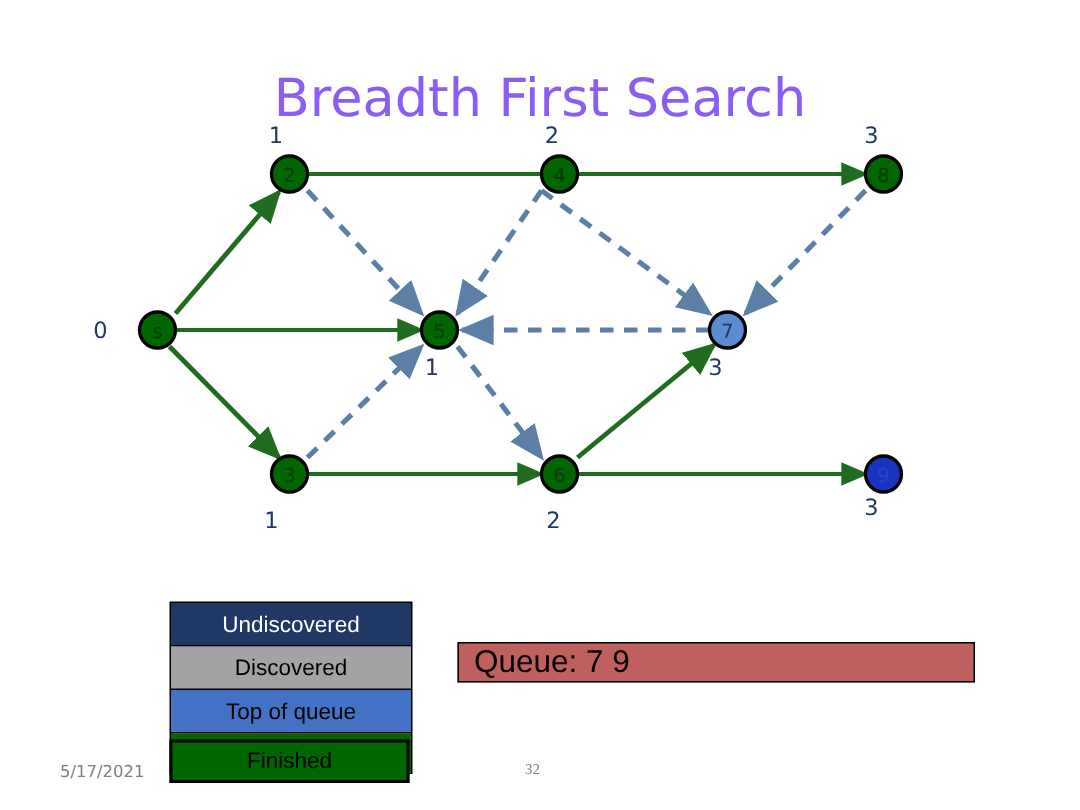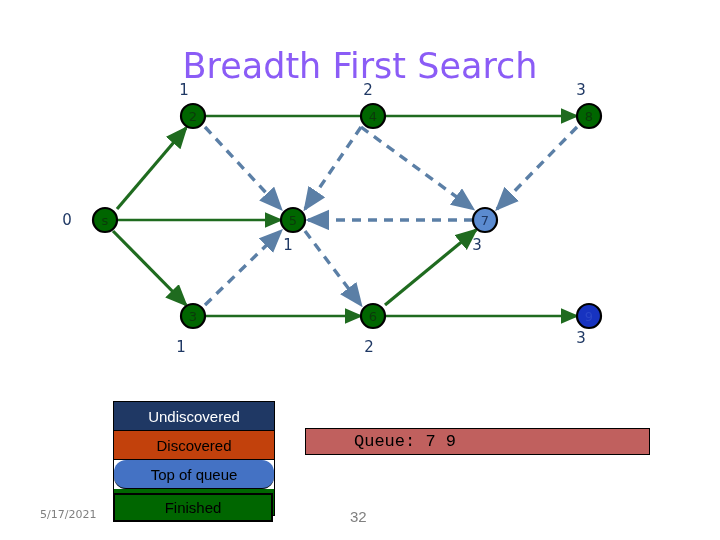--- a/index.html
+++ b/index.html
@@ -30,38 +30,38 @@
     font-size:15px;font-family:"Liberation Sans", sans-serif;
     border-bottom:1px solid #000;box-sizing:border-box;
   }
   .legend-row:last-child{border-bottom:none;}
 
   .queuebox{
     position:absolute;left:305px;top:428px;width:345px;height:27px;
     background:#C0605E;border:1px solid #000;box-sizing:border-box;
   }
   .queuetext{
-    position:absolute;left:316px;top:430px;font-size:17px;color:#000;
-    font-family:Liberation Mono, monospace;line-height:24px;white-space:nowrap;margin-left:38px;
+    position:absolute;left:316px;top:430px;font-size:21px;color:#000;
+    font-family:Liberation Sans, sans-serif;line-height:24px;white-space:nowrap;
   }
 
   .finishedbar{
     position:absolute;left:113px;top:493px;width:160px;height:29px;
     background:#006600;border:2px solid #000;box-sizing:border-box;
     text-align:center;line-height:25px;font-size:15px;color:#000;
     font-family:"Liberation Sans", sans-serif;
   }
 
   .footer-date{
     position:absolute;left:40px;top:508px;font-size:11px;color:#808080;
     font-family:"DejaVu Sans", sans-serif;white-space:nowrap;
   }
   .footer-num{
-    position:absolute;left:350px;top:508px;font-size:15px;color:#808080;
-    font-family:Liberation Sans, sans-serif;white-space:nowrap;
+    position:absolute;left:350px;top:508px;font-size:10px;color:#808080;
+    font-family:Liberation Serif, serif;white-space:nowrap;
   }
 </style>
 </head>
 <body>
 
 <div id="slide">
 
   <div class="title">Breadth First Search</div>
 
   <svg id="graph" viewBox="0 0 720 400">
@@ -139,22 +139,22 @@
   <div class="nodelabel" style="left:358px;top:82px;width:20px;">2</div>
   <div class="nodelabel" style="left:571px;top:82px;width:20px;">3</div>
   <div class="nodelabel" style="left:278px;top:237px;width:20px;">1</div>
   <div class="nodelabel" style="left:467px;top:237px;width:20px;">3</div>
   <div class="nodelabel" style="left:171px;top:339px;width:20px;">1</div>
   <div class="nodelabel" style="left:359px;top:339px;width:20px;">2</div>
   <div class="nodelabel" style="left:571px;top:330px;width:20px;">3</div>
 
   <div class="legend">
     <div class="legend-row" style="background:#1F3864;color:#FFFFFF;">Undiscovered</div>
-    <div class="legend-row" style="background:#c2410c;color:#000000;">Discovered</div>
-    <div class="legend-row" style="background:#4472C4;color:#000000;border-radius:12px;">Top of queue</div>
+    <div class="legend-row" style="background:#a3a3a3;color:#000000;">Discovered</div>
+    <div class="legend-row" style="background:#4472C4;color:#000000;">Top of queue</div>
     <div class="legend-row" style="background:#006600;color:#000000;height:26px;line-height:26px;">Finished</div>
   </div>
 
   <div class="finishedbar">Finished</div>
 
   <div class="queuebox"></div>
   <div class="queuetext">Queue: 7 9</div>
 
   <div class="footer-date">5/17/2021</div>
   <div class="footer-num">32</div>

